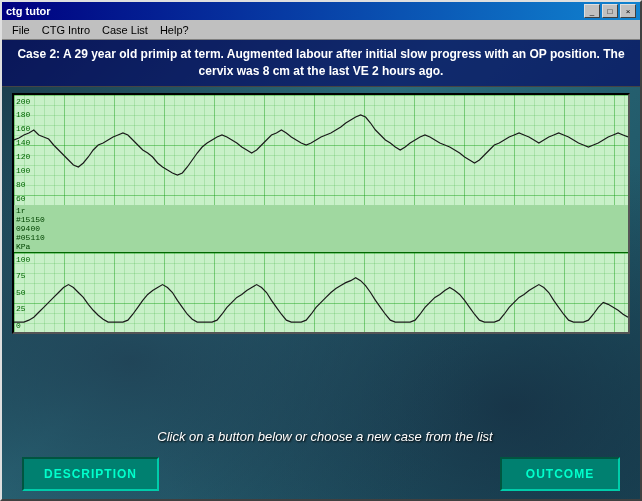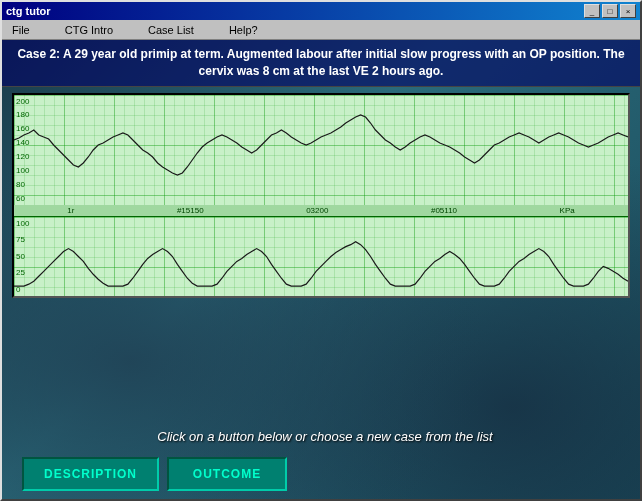--- a/index.html
+++ b/index.html
@@ -64,21 +64,20 @@
 
     
     .menu-bar {
       background: #c0c0c0;
       display: flex;
       padding: 1px 4px;
       height: 20px;
       align-items: center;
       border-bottom: 1px solid #808080;
       flex-shrink: 0;
-      gap: 23px;
     }
 
     .menu-item {
       padding: 2px 6px;
       font-size: 11px;
       cursor: pointer;
       color: black;
     }
 
     
@@ -128,20 +127,21 @@
       border-bottom: 1px solid #444;
     }
 
     
     .ctg-chart-container {
       position: relative;
       z-index: 2;
       margin: 6px 10px;
       background: #90ee90;
       border: 2px inset #555;
+      font-family: Liberation Mono, monospace;
     }
 
     
     .instructions {
       position: absolute;
       bottom: 55px;
       left: 8px;
       right: 0;
       text-align: center;
       color: white;
@@ -151,21 +151,21 @@
       text-shadow: 1px 1px 2px black;
     }
 
     
     .button-bar {
       position: absolute;
       bottom: 8px;
       left: 0;
       right: 0;
       display: flex;
-      justify-content: flex-start;
+      justify-content: space-between;
       gap: 8px;
       z-index: 3;
       padding: 0 20px;
     }
 
     .action-btn {
       background: #008070;
       color: #00ffcc;
       border: 2px solid #005540;
       border-right-color: #00ccaa;
@@ -247,20 +247,21 @@
       padding: 2px 0;
     }
 
     .time-labels {
       display: flex;
       justify-content: space-around;
       background: #a0d8a0;
       font-size: 8px;
       color: #004400;
       padding: 1px 2px;
+      flex-direction: column;
     }
   </style>
 </head>
 <body>
 
 <div class="window">
 
   <div class="title-bar">
     <span class="title-bar-text">ctg tutor</span>
     <div class="title-bar-controls">
@@ -328,21 +329,21 @@
               510,38 515,40 520,42 525,45 530,48 535,45 540,42 
               545,40 550,38 555,40 560,42 565,45 570,48 575,50 
               580,52 585,50 590,48 595,45 600,42 605,40 610,38 615,40 620,42
             "></polyline>
         </svg>
       </div>
 
       <div class="time-labels">
         <span>1r</span>
         <span>#15150</span>
-        <span>03200</span>
+        <span>09400</span>
         <span>#05110</span>
         <span>KPa</span>
       </div>
 
       <div class="ctg-lower">
         <div class="scale-labels-lower">
           <span>100</span>
           <span>75</span>
           <span>50</span>
           <span>25</span>

